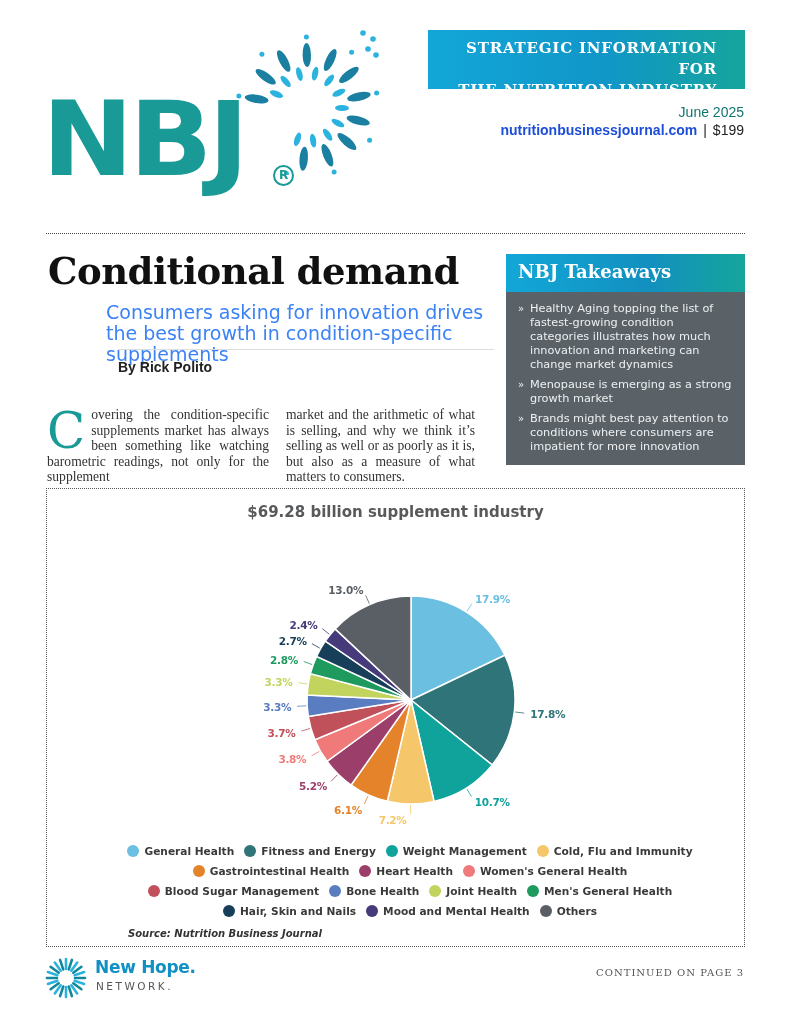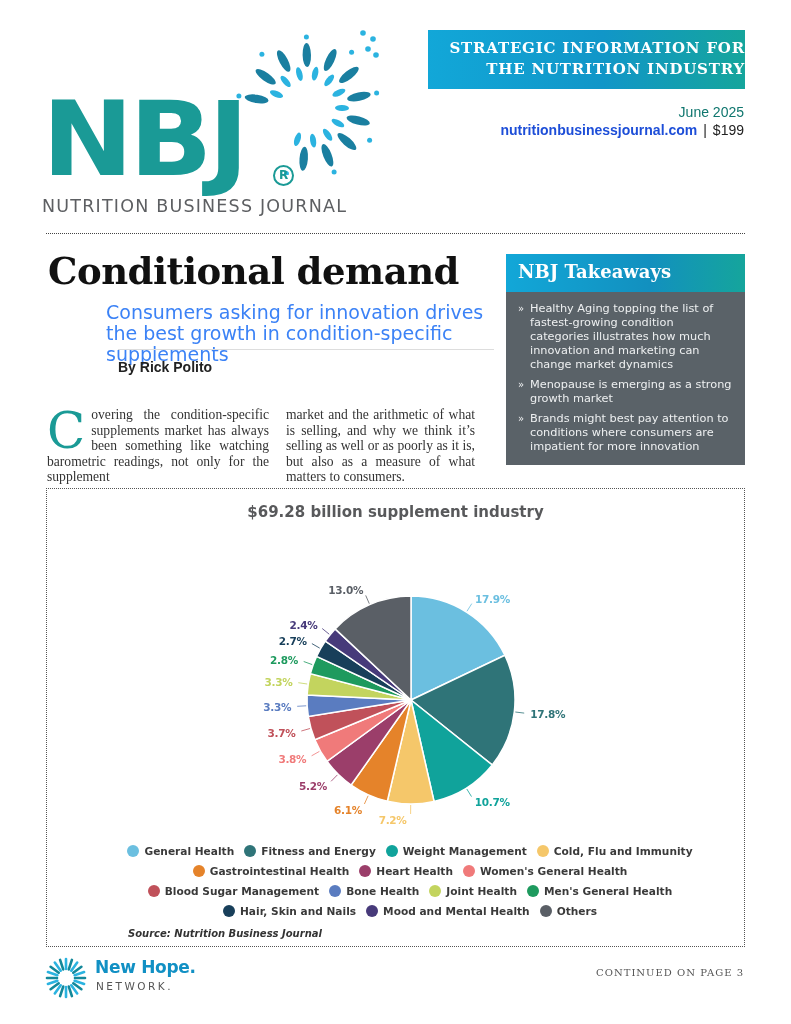--- a/index.html
+++ b/index.html
@@ -6,21 +6,21 @@
   html, body { width: 791px; height: 1024px; background: #ffffff; overflow: hidden; }
   body { position: relative; font-family: "DejaVu Sans", sans-serif; color: #222; }
 
   
   .logo { position: absolute; left: 40px; top: 25px; width: 320px; height: 190px; }
   .logo-burst { position: absolute; left: 188px; top: 0; width: 160px; height: 150px; }
   .logo-nbj { position: absolute; left: 2px; top: 62px; font-family: "DejaVu Sans", sans-serif; font-weight: bold; font-size: 104px; line-height: 104px; letter-spacing: -4px; color: #1a9a96; transform: scaleX(1.05); transform-origin: left; }
   .logo-reg { position: absolute; left: 233px; top: 140px; width: 21px; height: 21px; border: 2.5px solid #1a9a96; border-radius: 50%; color: #1a9a96; font-size: 12px; font-weight: bold; text-align: center; line-height: 16px; }
   .logo-sub { position: absolute; left: 2px; top: 171px; font-family: "DejaVu Sans", sans-serif; font-size: 17.5px; letter-spacing: 1.2px; color: #5d5f62; white-space: nowrap; }
 
-  .banner { position: absolute; left: 428px; top: 30px; width: 317px; height: 59px; background: linear-gradient(90deg, #12a7d8 0%, #1196c8 55%, #15a59c 100%); color: #fff; text-align: right; padding: 8px 0 0 0; font-family: "DejaVu Serif", serif; font-weight: bold; font-size: 15px; line-height: 21px; letter-spacing: 0.8px; }
+  .banner { position: absolute; left: 428px; top: 30px; width: 317px; height: 59px; background: linear-gradient(90deg, #12a7d8 0%, #1196c8 55%, #15a59c 100%); color: #fff; text-align: right; padding: 8px 28px 0 0; font-family: "DejaVu Serif", serif; font-weight: bold; font-size: 15px; line-height: 21px; letter-spacing: 0.8px; }
   .issue-date { position: absolute; right: 47px; top: 104px; font-family: "Liberation Sans", sans-serif; font-size: 14px; color: #0f766e; }
   .issue-line { position: absolute; right: 47px; top: 122px; font-family: "Liberation Sans", sans-serif; font-size: 14px; color: #222; white-space: nowrap; }
   .issue-line .url { color: #1d4ed8; font-weight: bold; }
   .issue-line .sep { margin: 0 6px; }
 
   .dotted-rule { position: absolute; left: 46px; width: 699px; border-top: 1.5px dotted #444; }
 
   
   .headline { position: absolute; left: 48px; top: 249px; font-family: "DejaVu Serif", serif; font-weight: bold; font-size: 37px; letter-spacing: -0.5px; color: #111; }
   .dek { position: absolute; left: 106px; top: 302px; width: 380px; font-family: "DejaVu Sans", sans-serif; font-size: 19px; line-height: 21px; color: #3b82f6; }
@@ -91,21 +91,20 @@
       <ellipse cx="75.7" cy="133.8" rx="12" ry="4.2" fill="#1a7fa0" transform="rotate(94.7 75.7 133.8)"></ellipse>
       <ellipse cx="69.5" cy="114.3" rx="7" ry="3" fill="#2bb3e0" transform="rotate(108.0 69.5 114.3)"></ellipse>
       <circle cx="58.4" cy="148.6" r="2.5" fill="#2bb3e0"></circle>
       <circle cx="135" cy="8" r="2.8" fill="#2bb3e0"></circle>
       <circle cx="145" cy="14" r="2.8" fill="#2bb3e0"></circle>
       <circle cx="140" cy="24" r="2.8" fill="#2bb3e0"></circle>
       <circle cx="148" cy="30" r="2.8" fill="#2bb3e0"></circle>
     </svg>
   <div class="logo-nbj">NBJ</div>
   <div class="logo-reg">R</div>
-  <div class="logo-sub">NUTRITION BUSINESS JOURNAL</div>
 </div>
 
 <div class="banner">
   <div>STRATEGIC INFORMATION FOR</div>
   <div>THE NUTRITION INDUSTRY</div>
 </div>
 <div class="issue-date">June 2025</div>
 <div class="issue-line">
   <span class="url">nutritionbusinessjournal.com</span><span class="sep">|</span><span>$199</span>
 </div>

